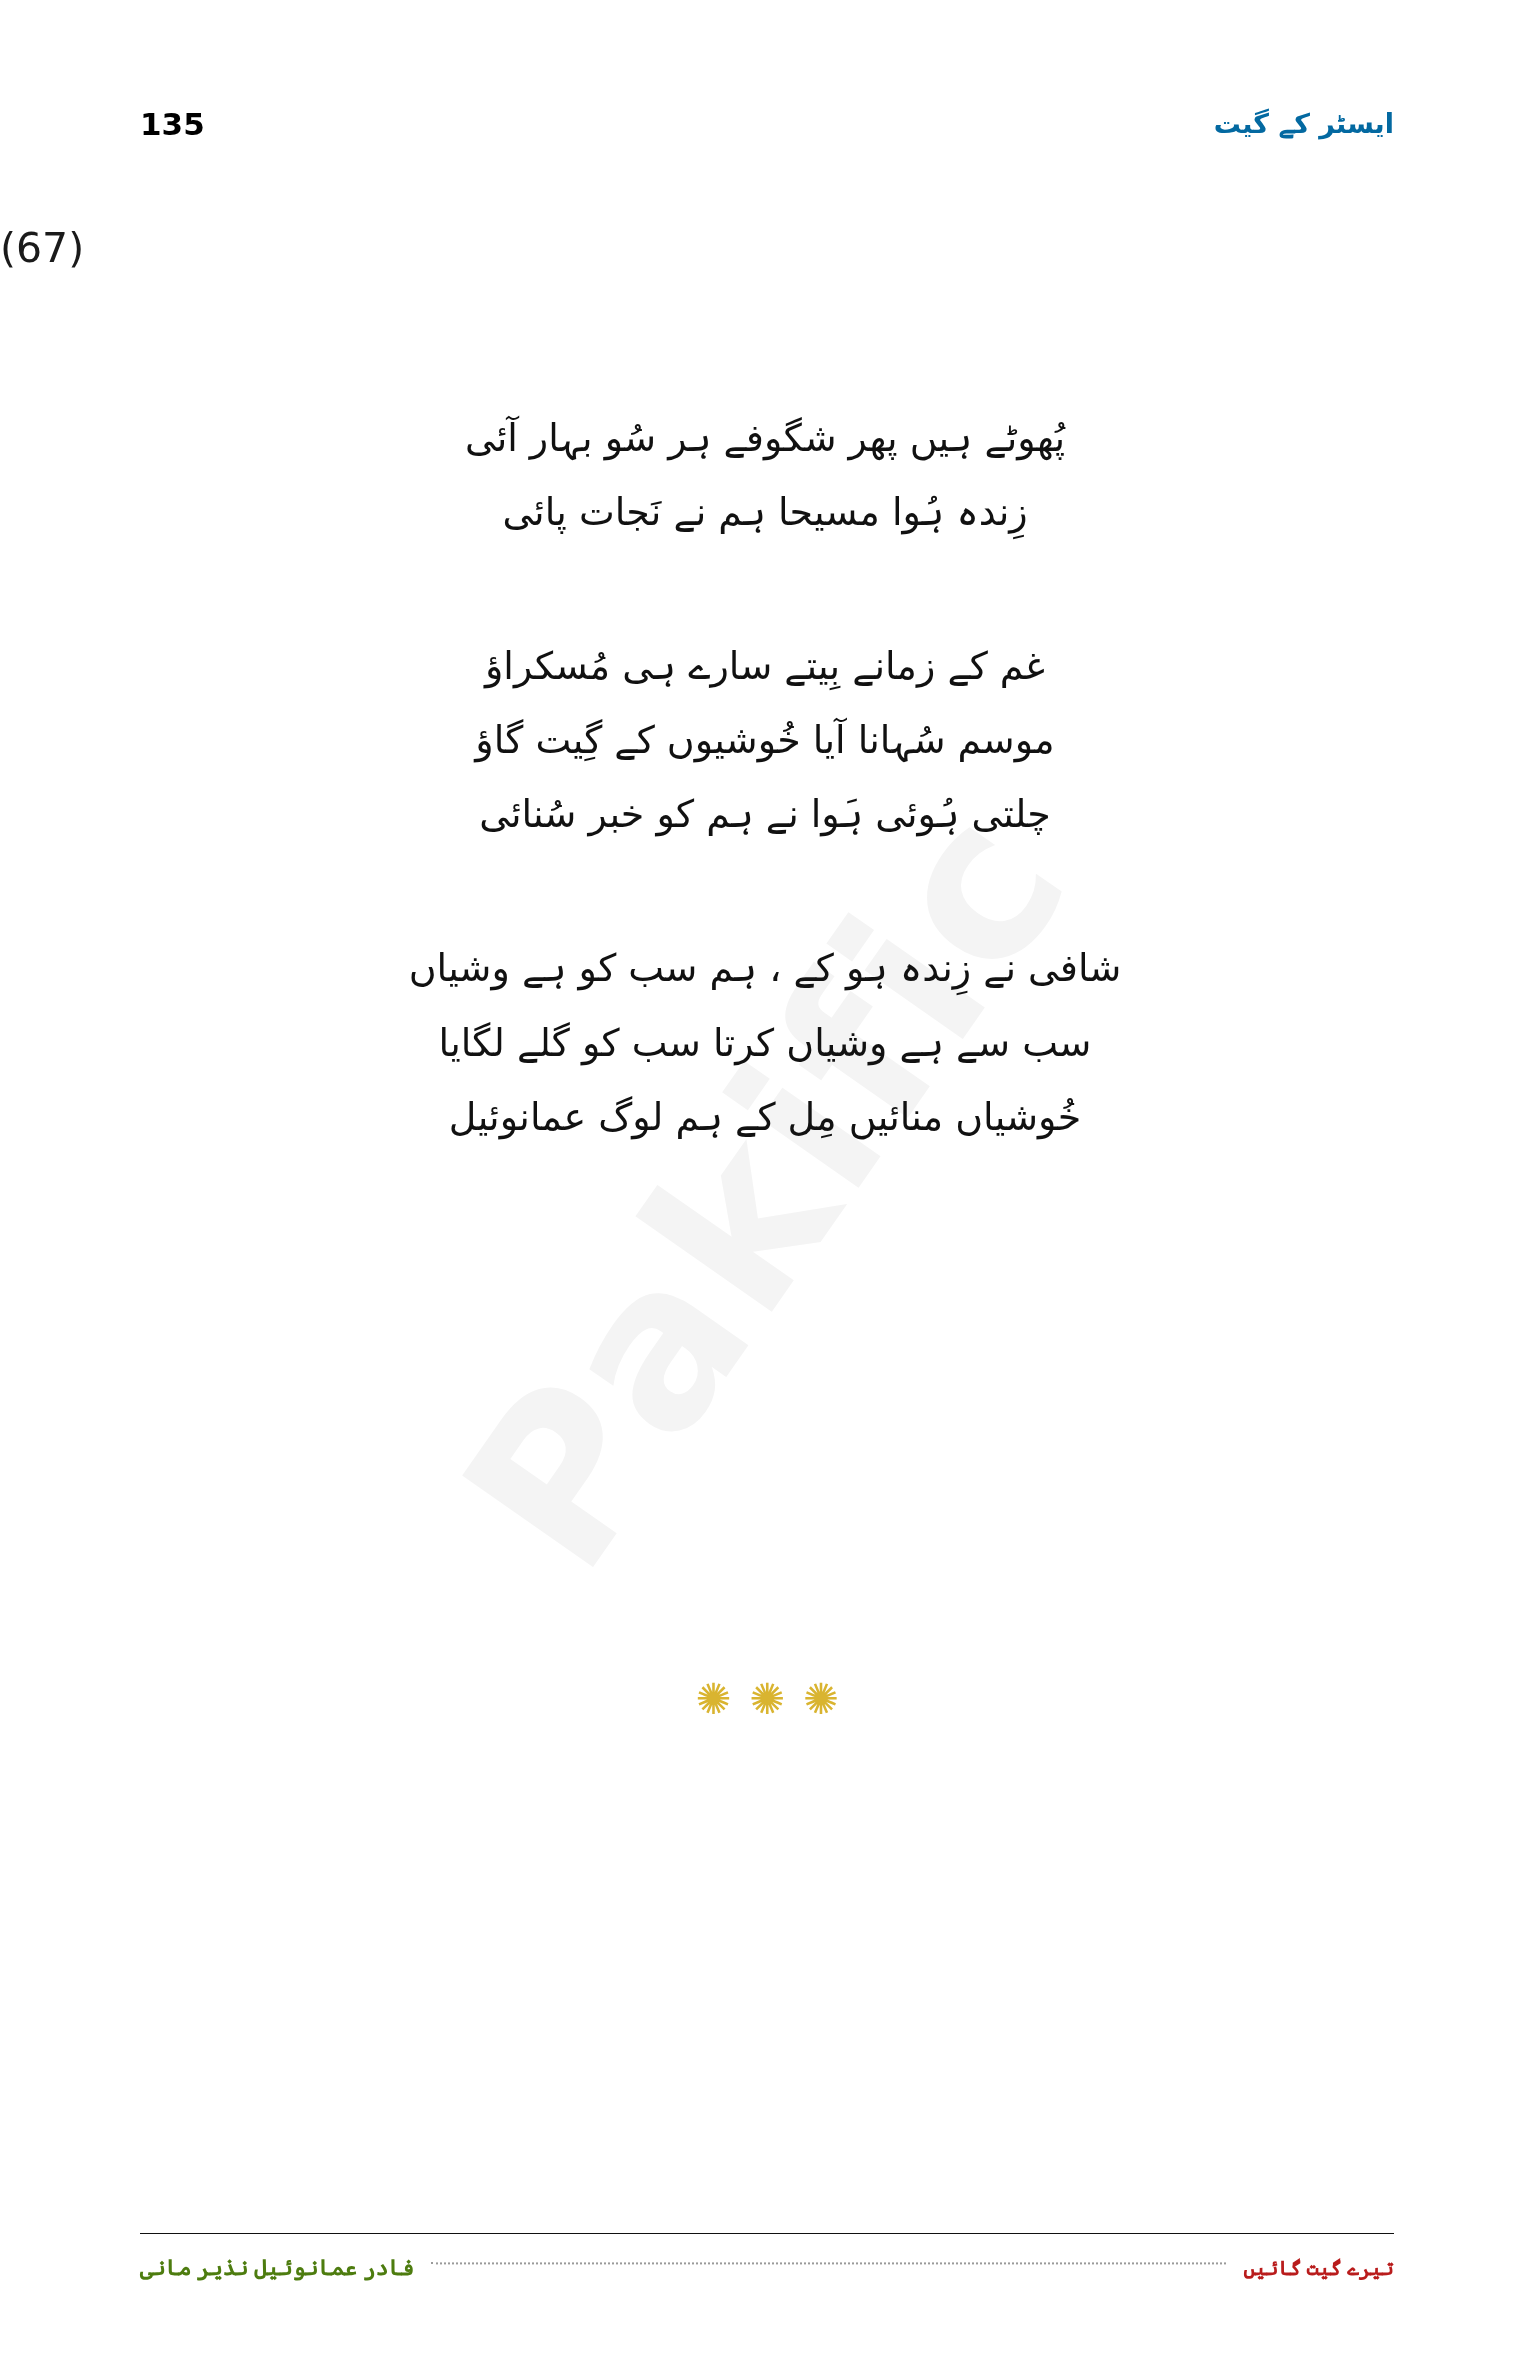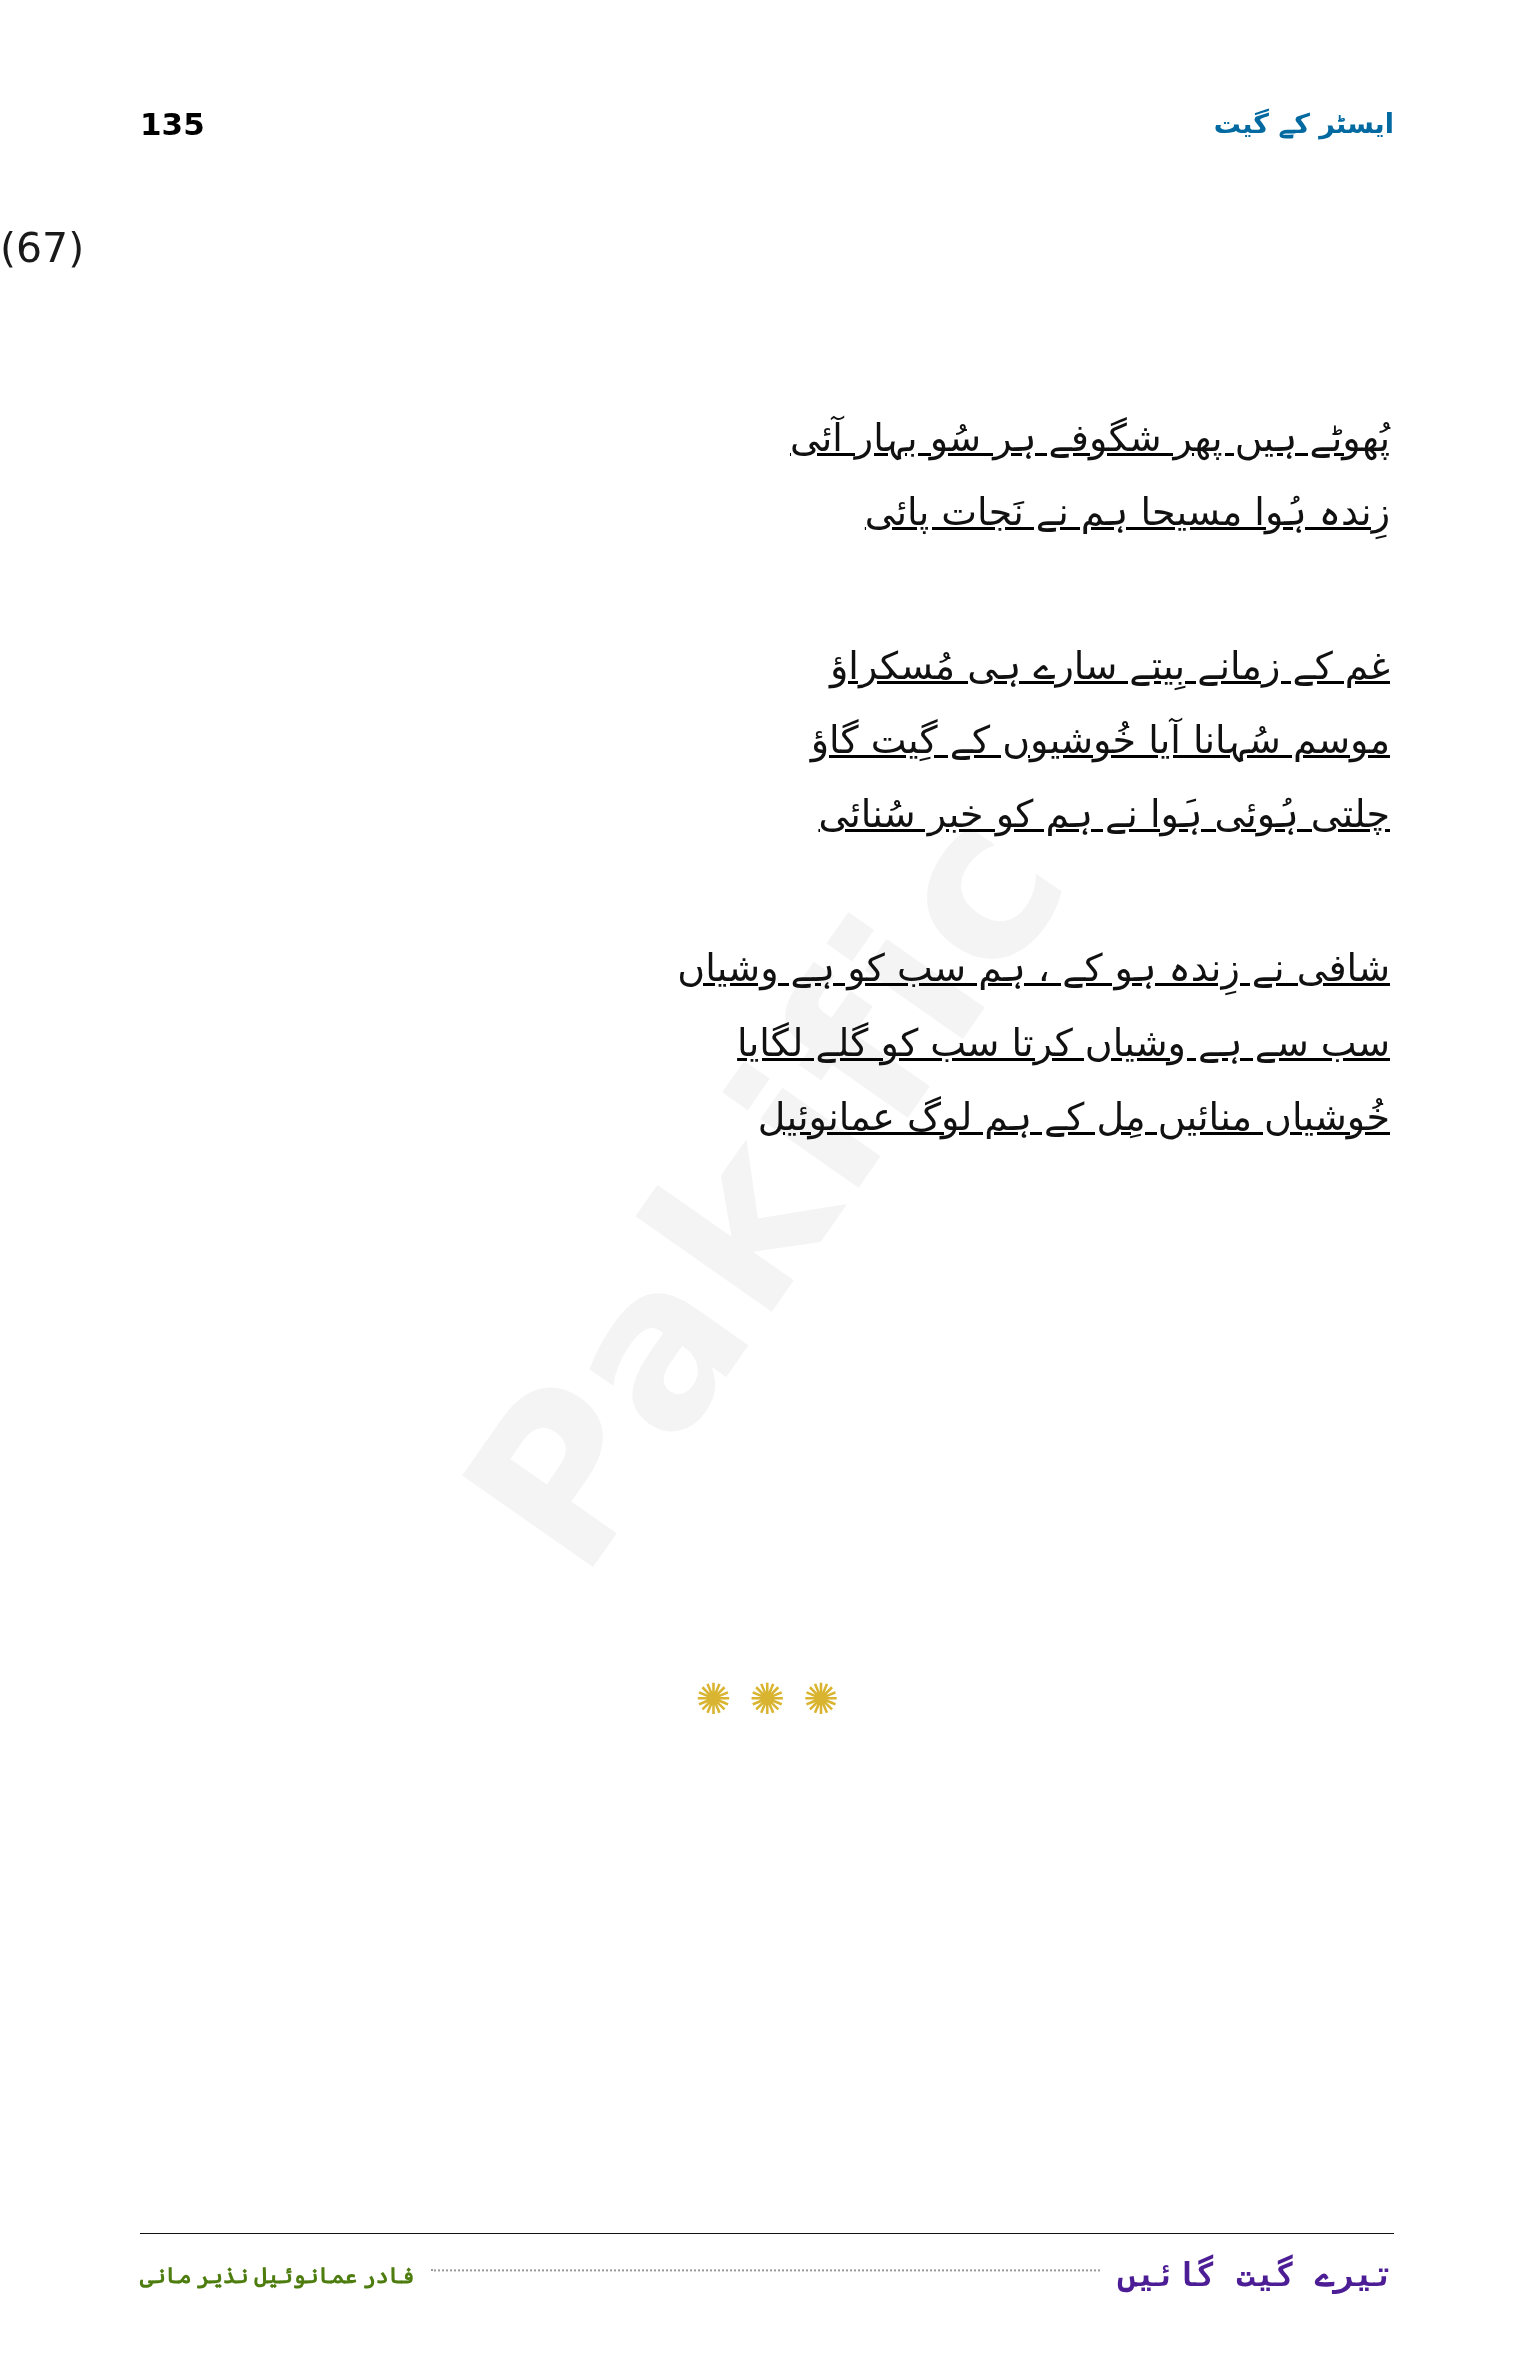--- a/index.html
+++ b/index.html
@@ -79,22 +79,21 @@
   }
 
   
   .poem {
     position: absolute;
     top: 401px;
     left: 140px;
     right: 144px;
     z-index: 2;
     direction: rtl;
-    text-align: right;
-    text-decoration: underline;
+    text-align: center;
   }
   .stanza {
     margin-bottom: 80px;
   }
   .line {
     font-family: "DejaVu Sans", "Liberation Sans", sans-serif;
     font-size: 38px;
     line-height: 1.95;
     color: #111111;
     white-space: nowrap;
@@ -139,24 +138,24 @@
     position: absolute;
     top: 22.4px;
     left: 0;
     right: 0;
     display: flex;
     flex-direction: row;
     align-items: center;
     direction: rtl;
   }
   .footer-right {
-    font-family: Liberation Mono, monospace;
-    font-size: 33px;
-    font-weight: 700;
-    color: #4c1d95;
+    font-family: Liberation Serif, serif;
+    font-size: 20px;
+    font-weight: 700;
+    color: #b91c1c;
     white-space: nowrap;
   }
   .footer-dots {
     flex: 1 1 auto;
     margin: 0 17px;
     border-bottom: 2.8px dotted #9a9a9a;
     height: 0.9px;
     transform: translateY(-5.6px);
   }
   .footer-left {

